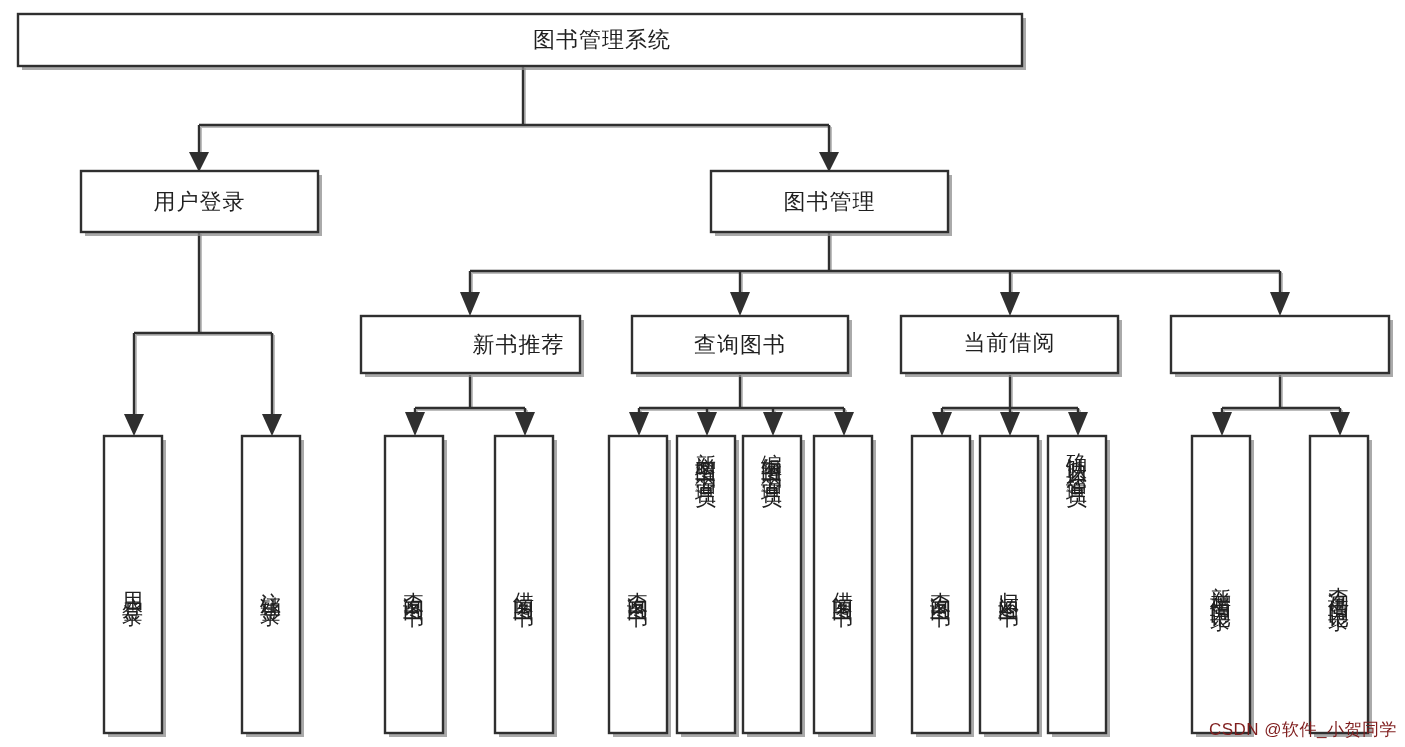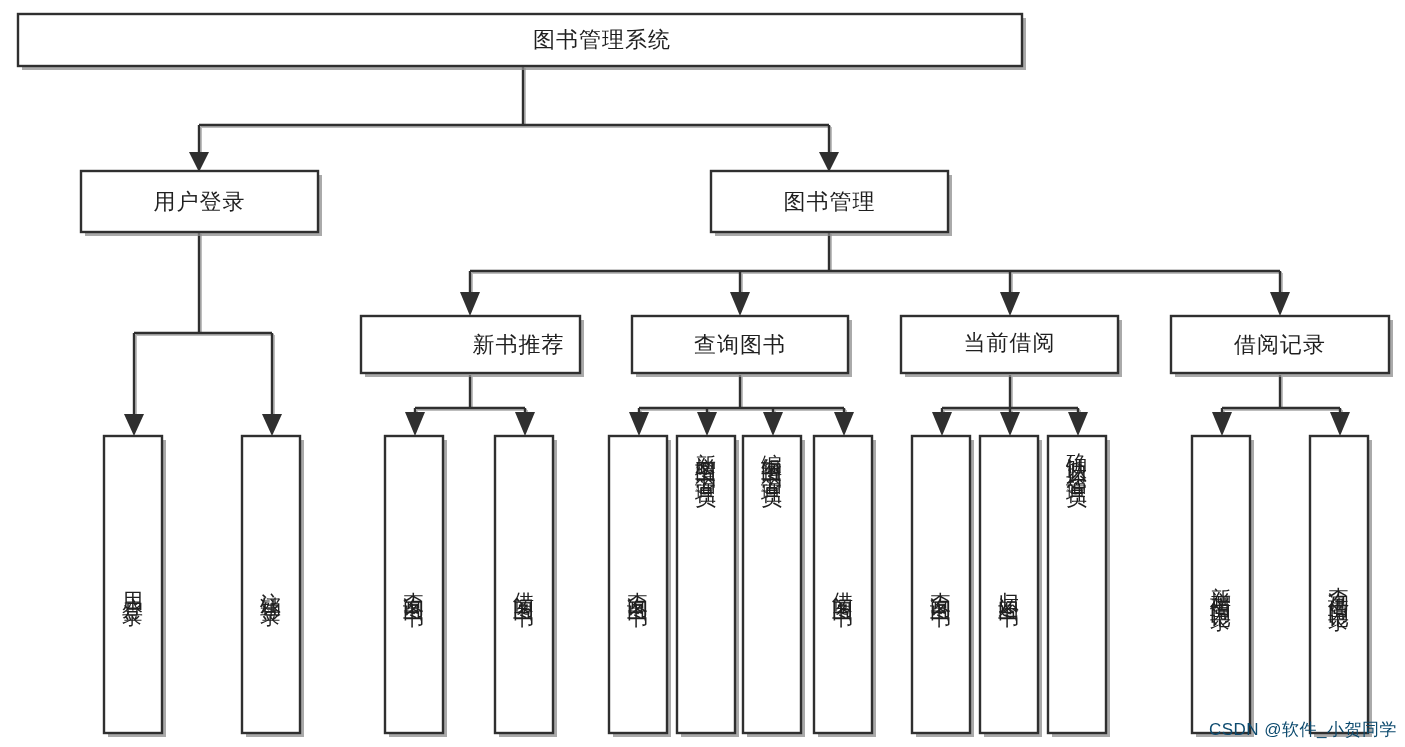--- a/index.html
+++ b/index.html
@@ -81,21 +81,21 @@
     color: #1f1f1f;
     letter-spacing: 1px;
     white-space: nowrap;
   }
   #watermark {
     position: absolute;
     right: 8px;
     bottom: 6px;
     font-family: "Liberation Sans", "DejaVu Sans", sans-serif;
     font-size: 17px;
-    color: #0c4a6e;
+    color: #7f1d1d;
     letter-spacing: 0.5px;
     white-space: nowrap;
     pointer-events: none;
   }
 </style>
 </head>
 <body>
 
 <div id="chart-root">
 
@@ -284,23 +284,20 @@
 
   <div class="hlabel-wrap" style="left:361px; top:316px; width:219px; height:57px;margin-left:48px;">
     <span class="hlabel-text">新书推荐</span>
   </div>
   <div class="hlabel-wrap" style="left:632px; top:316px; width:216px; height:57px;">
     <span class="hlabel-text">查询图书</span>
   </div>
   <div class="hlabel-wrap" style="left:901px; top:314px; width:217px; height:57px;">
     <span class="hlabel-text">当前借阅</span>
   </div>
-  <div class="hlabel-wrap" style="left:1171px; top:316px; width:218px; height:57px;">
-    <span class="hlabel-text">借阅记录</span>
-  </div>
 
   <div class="vlabel-wrap" style="left:104px; top:436px; width:58px; height:297px;">
     <span class="vlabel-text">用户登录</span>
   </div>
   <div class="vlabel-wrap" style="left:242px; top:436px; width:58px; height:297px;">
     <span class="vlabel-text">注销登录</span>
   </div>
 
   <div class="vlabel-wrap" style="left:385px; top:436px; width:58px; height:297px;">
     <span class="vlabel-text">查询图书</span>

